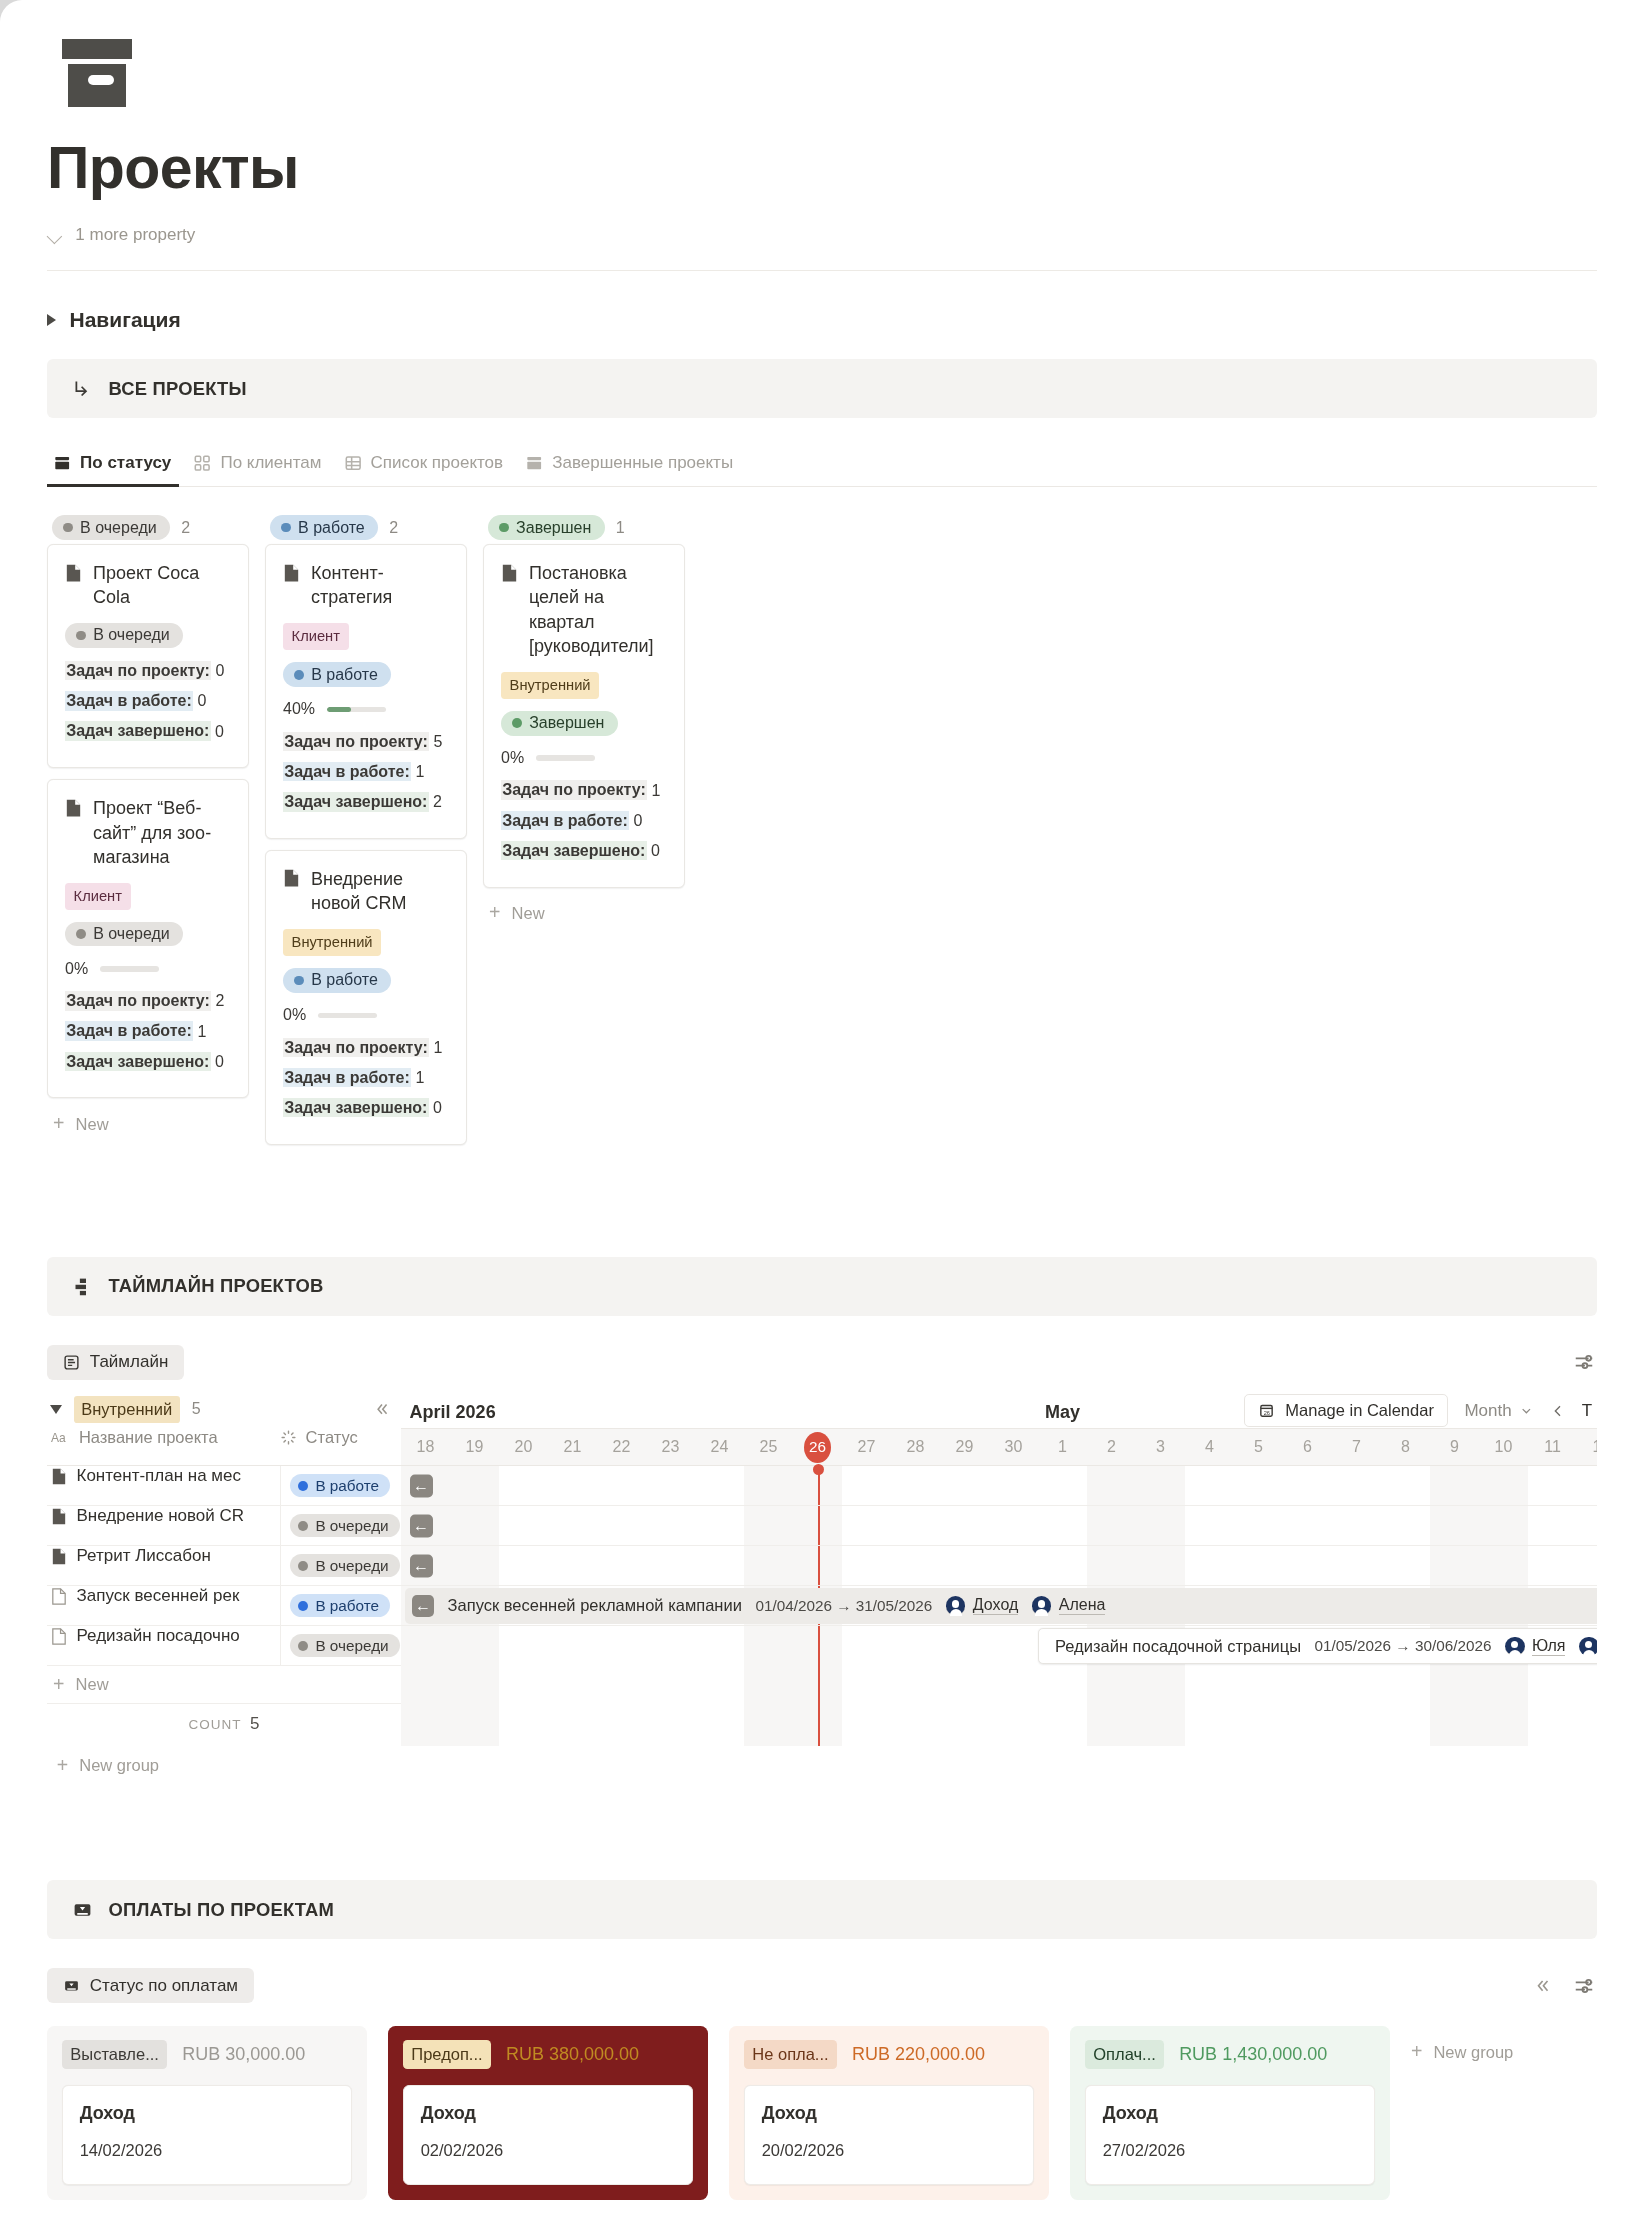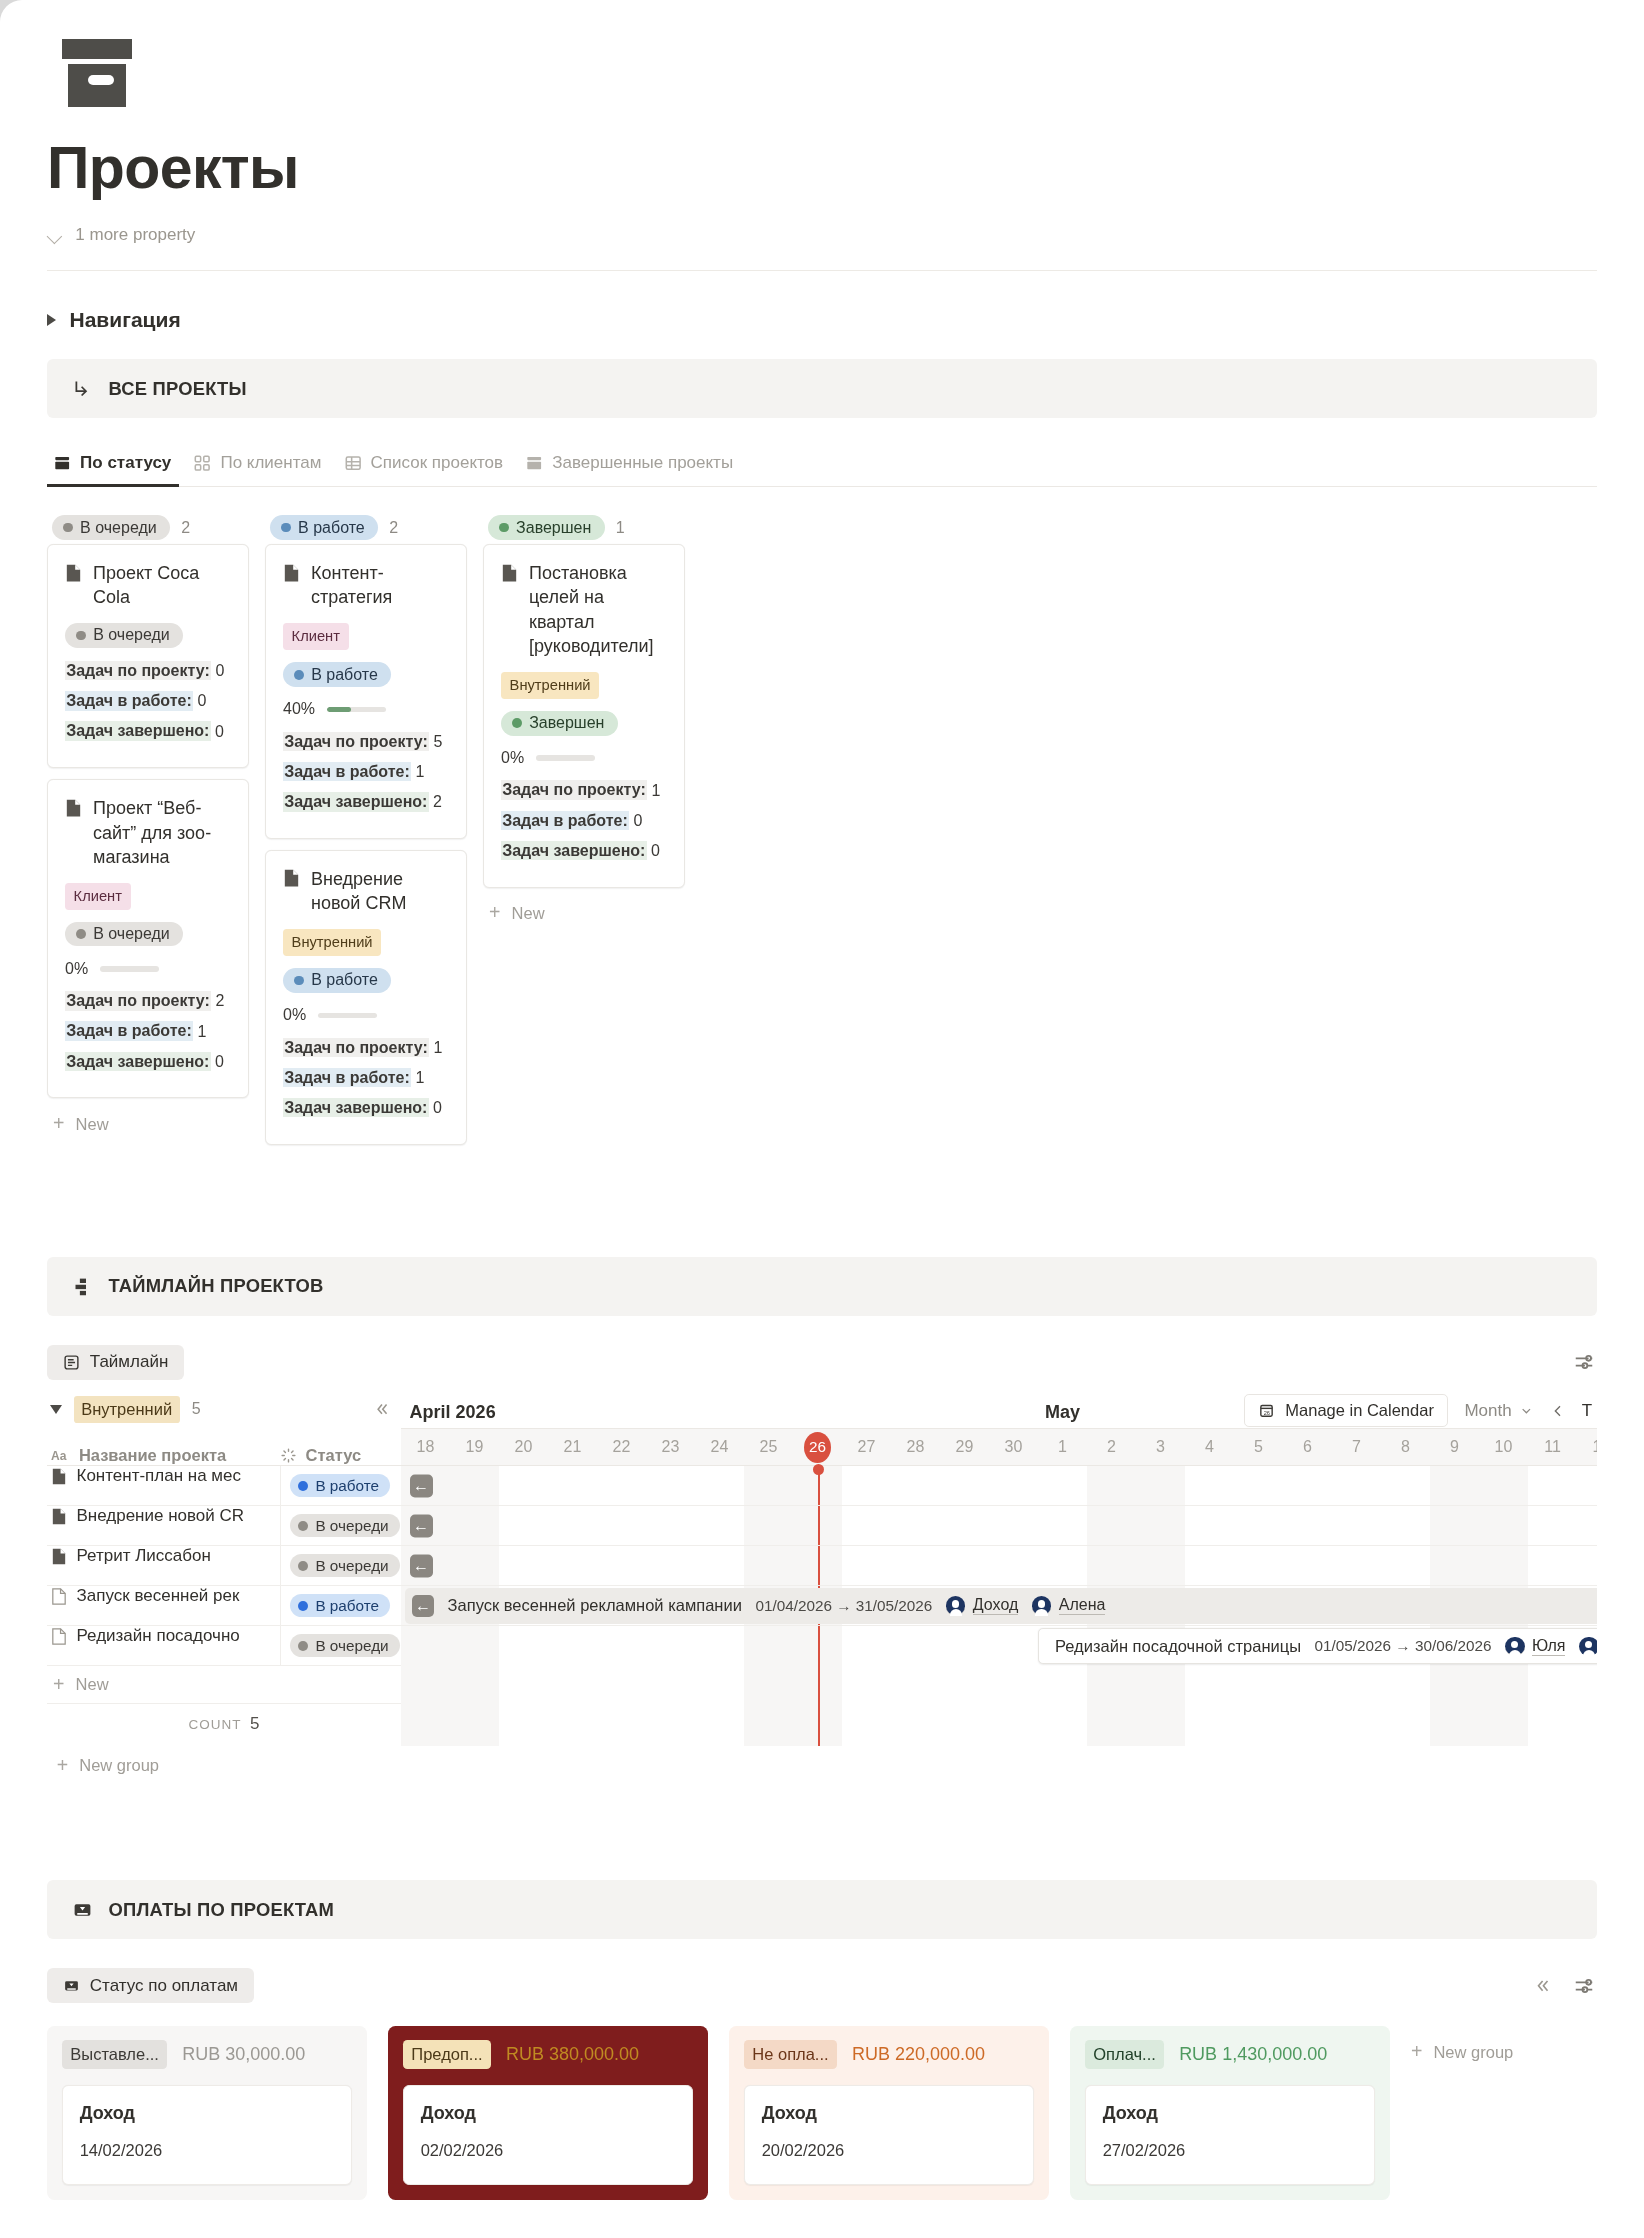--- a/index.html
+++ b/index.html
@@ -202,24 +202,24 @@
     height:38px; padding-left:2.5px;
   }
   .tri-down {
     width:0;height:0;border-top:9.2px solid #4c4a46;
     border-left:6.1px solid transparent;border-right:6.1px solid transparent;
   }
   .grp-tag { background:#f3e3c0; color:#4c3a18; font-size:16.5px; padding:3.7px 7.4px; border-radius:3.1px;}
   .grp-count { color:#8d8a84; font-size:16px; }
 
   .tl-head-row {
-    display:flex; align-items:flex-end;
+    display:flex; align-items:flex-start;
     height: 38px;
     border-bottom: 1.2px solid #ebe8e4;
-    font-size:16.5px; color:#8d8a84;font-weight:bold;
+    font-size:16.5px; color:#8d8a84;
   }
   .thc-name { width: 233px; display:flex; align-items:center; gap:9.8px; padding-left:3.7px;}
   .thc-status { width: 121px; display:flex; align-items:center; gap:8.6px; }
 
   .tl-row {
     display:flex; align-items:flex-start;
     height: 40px;
     border-bottom: 1.2px solid #f0eeeb;
   }
   .tl-row:last-of-type { }

